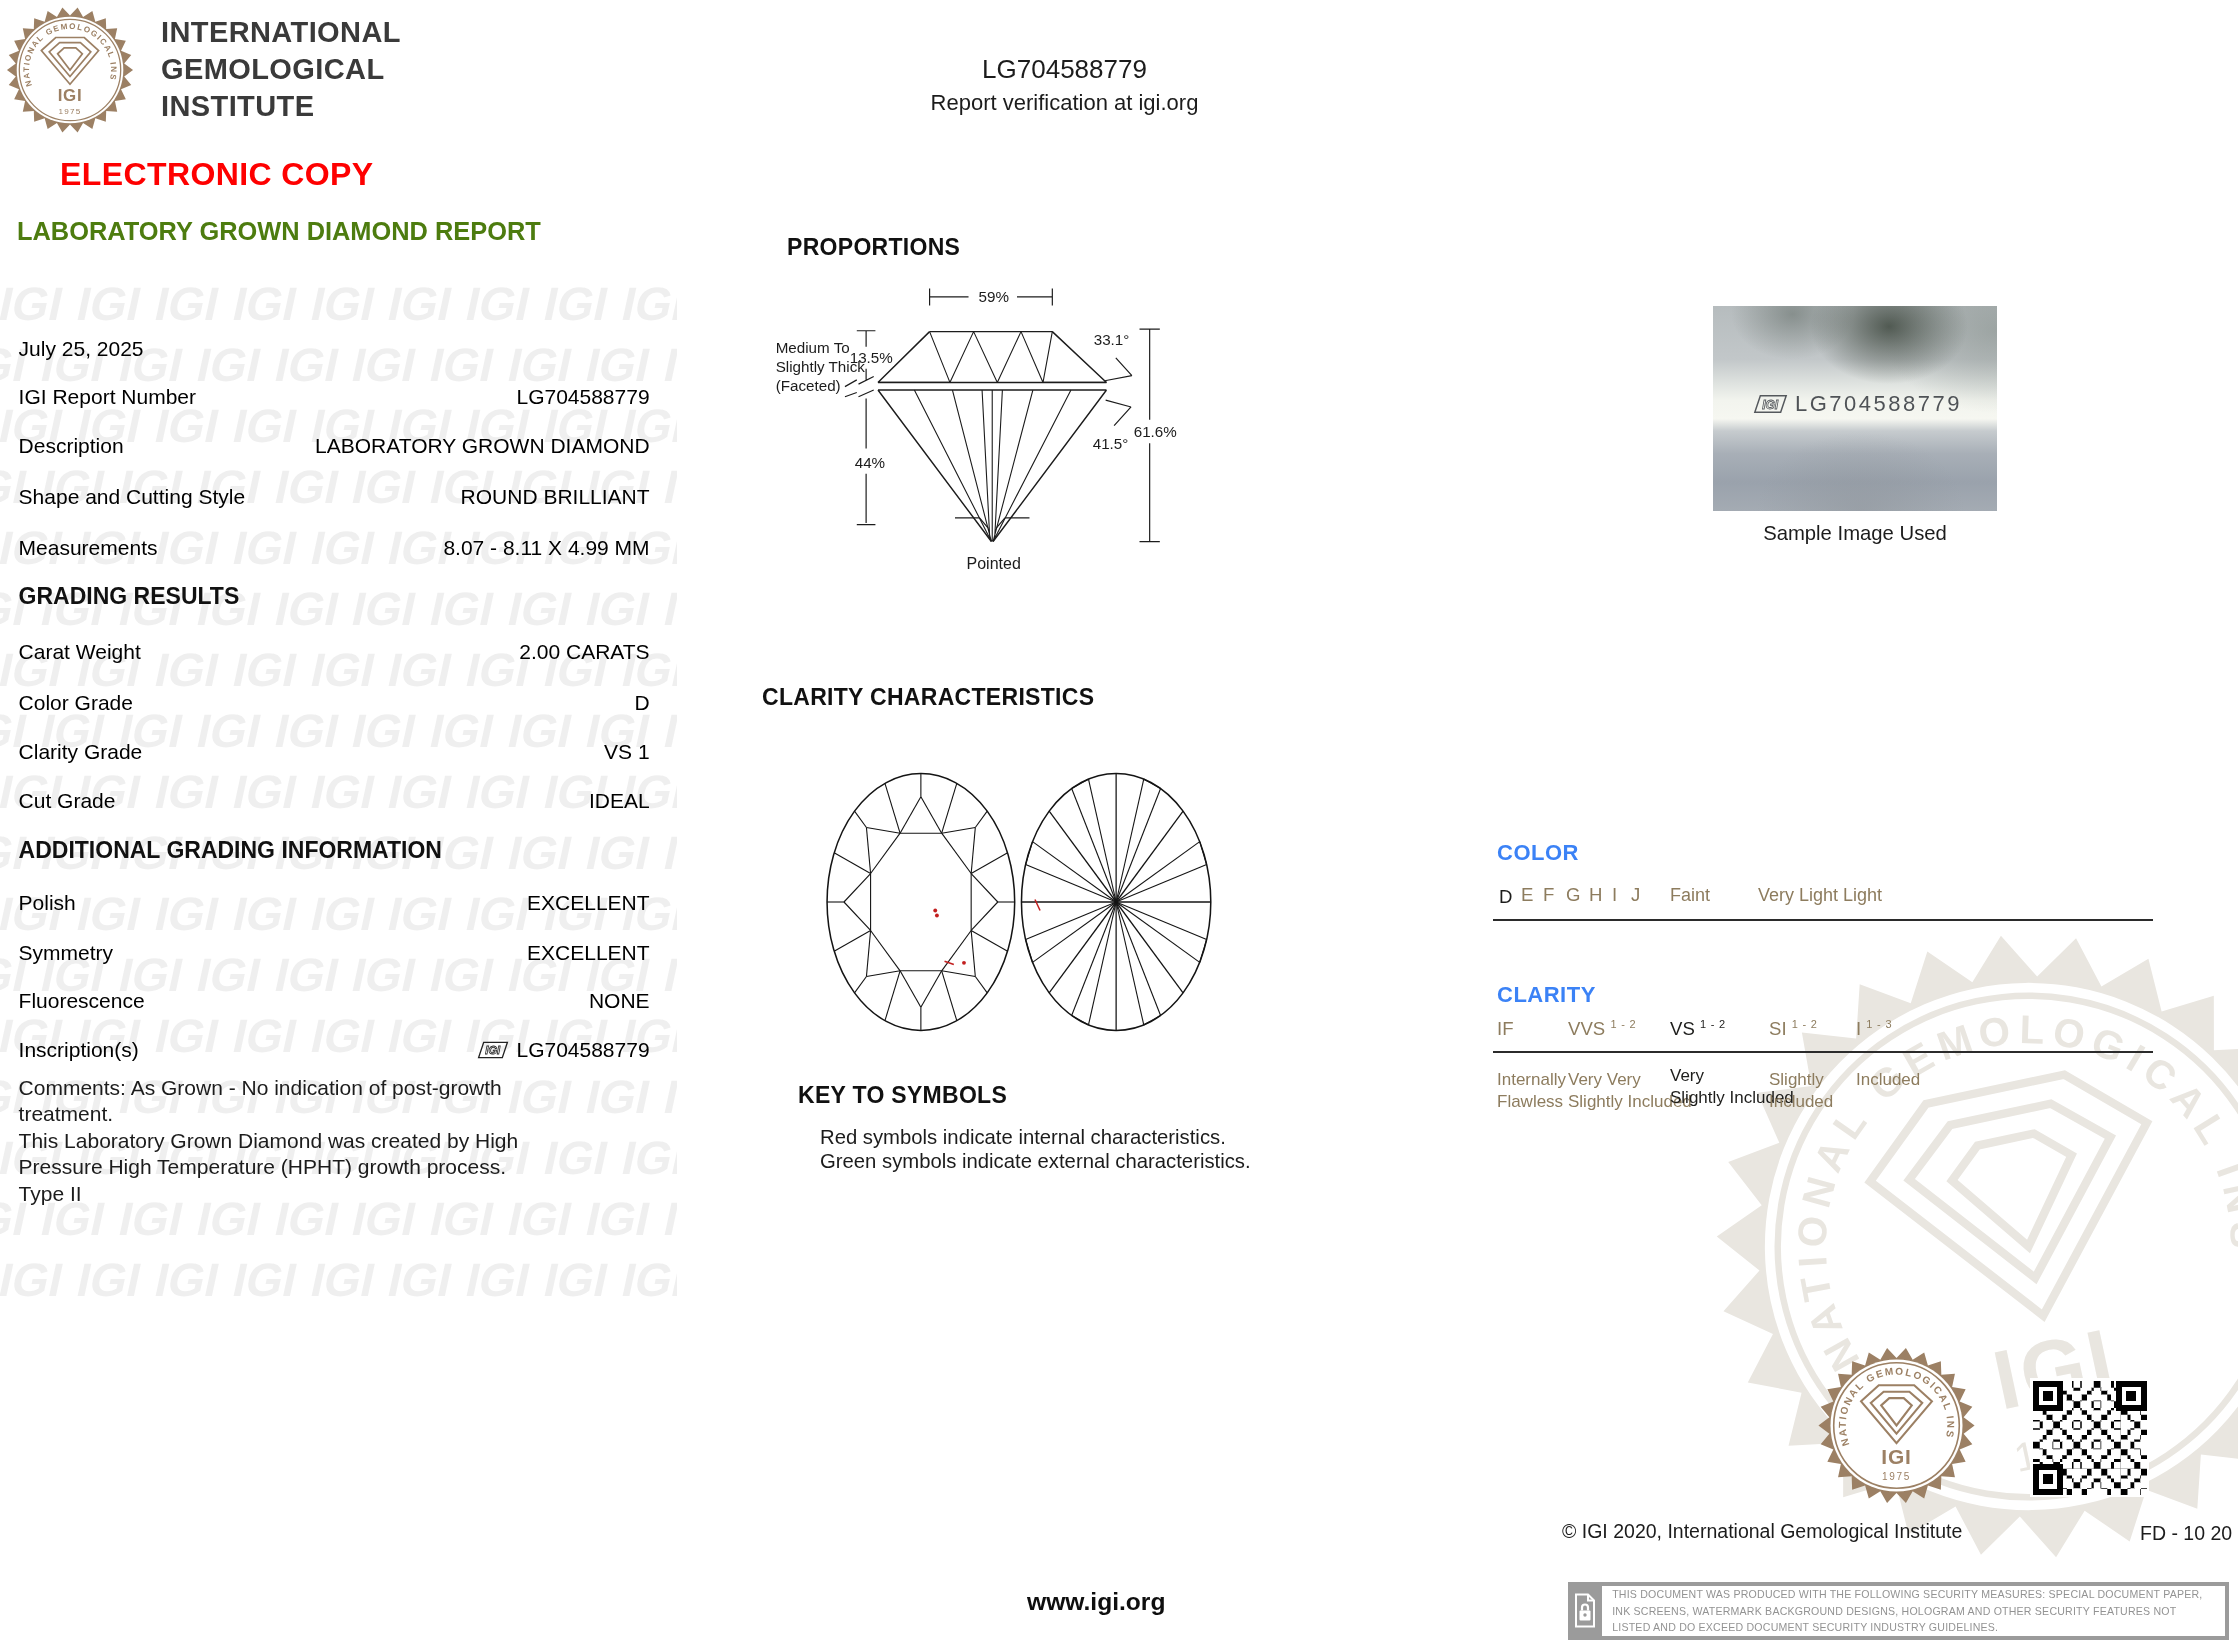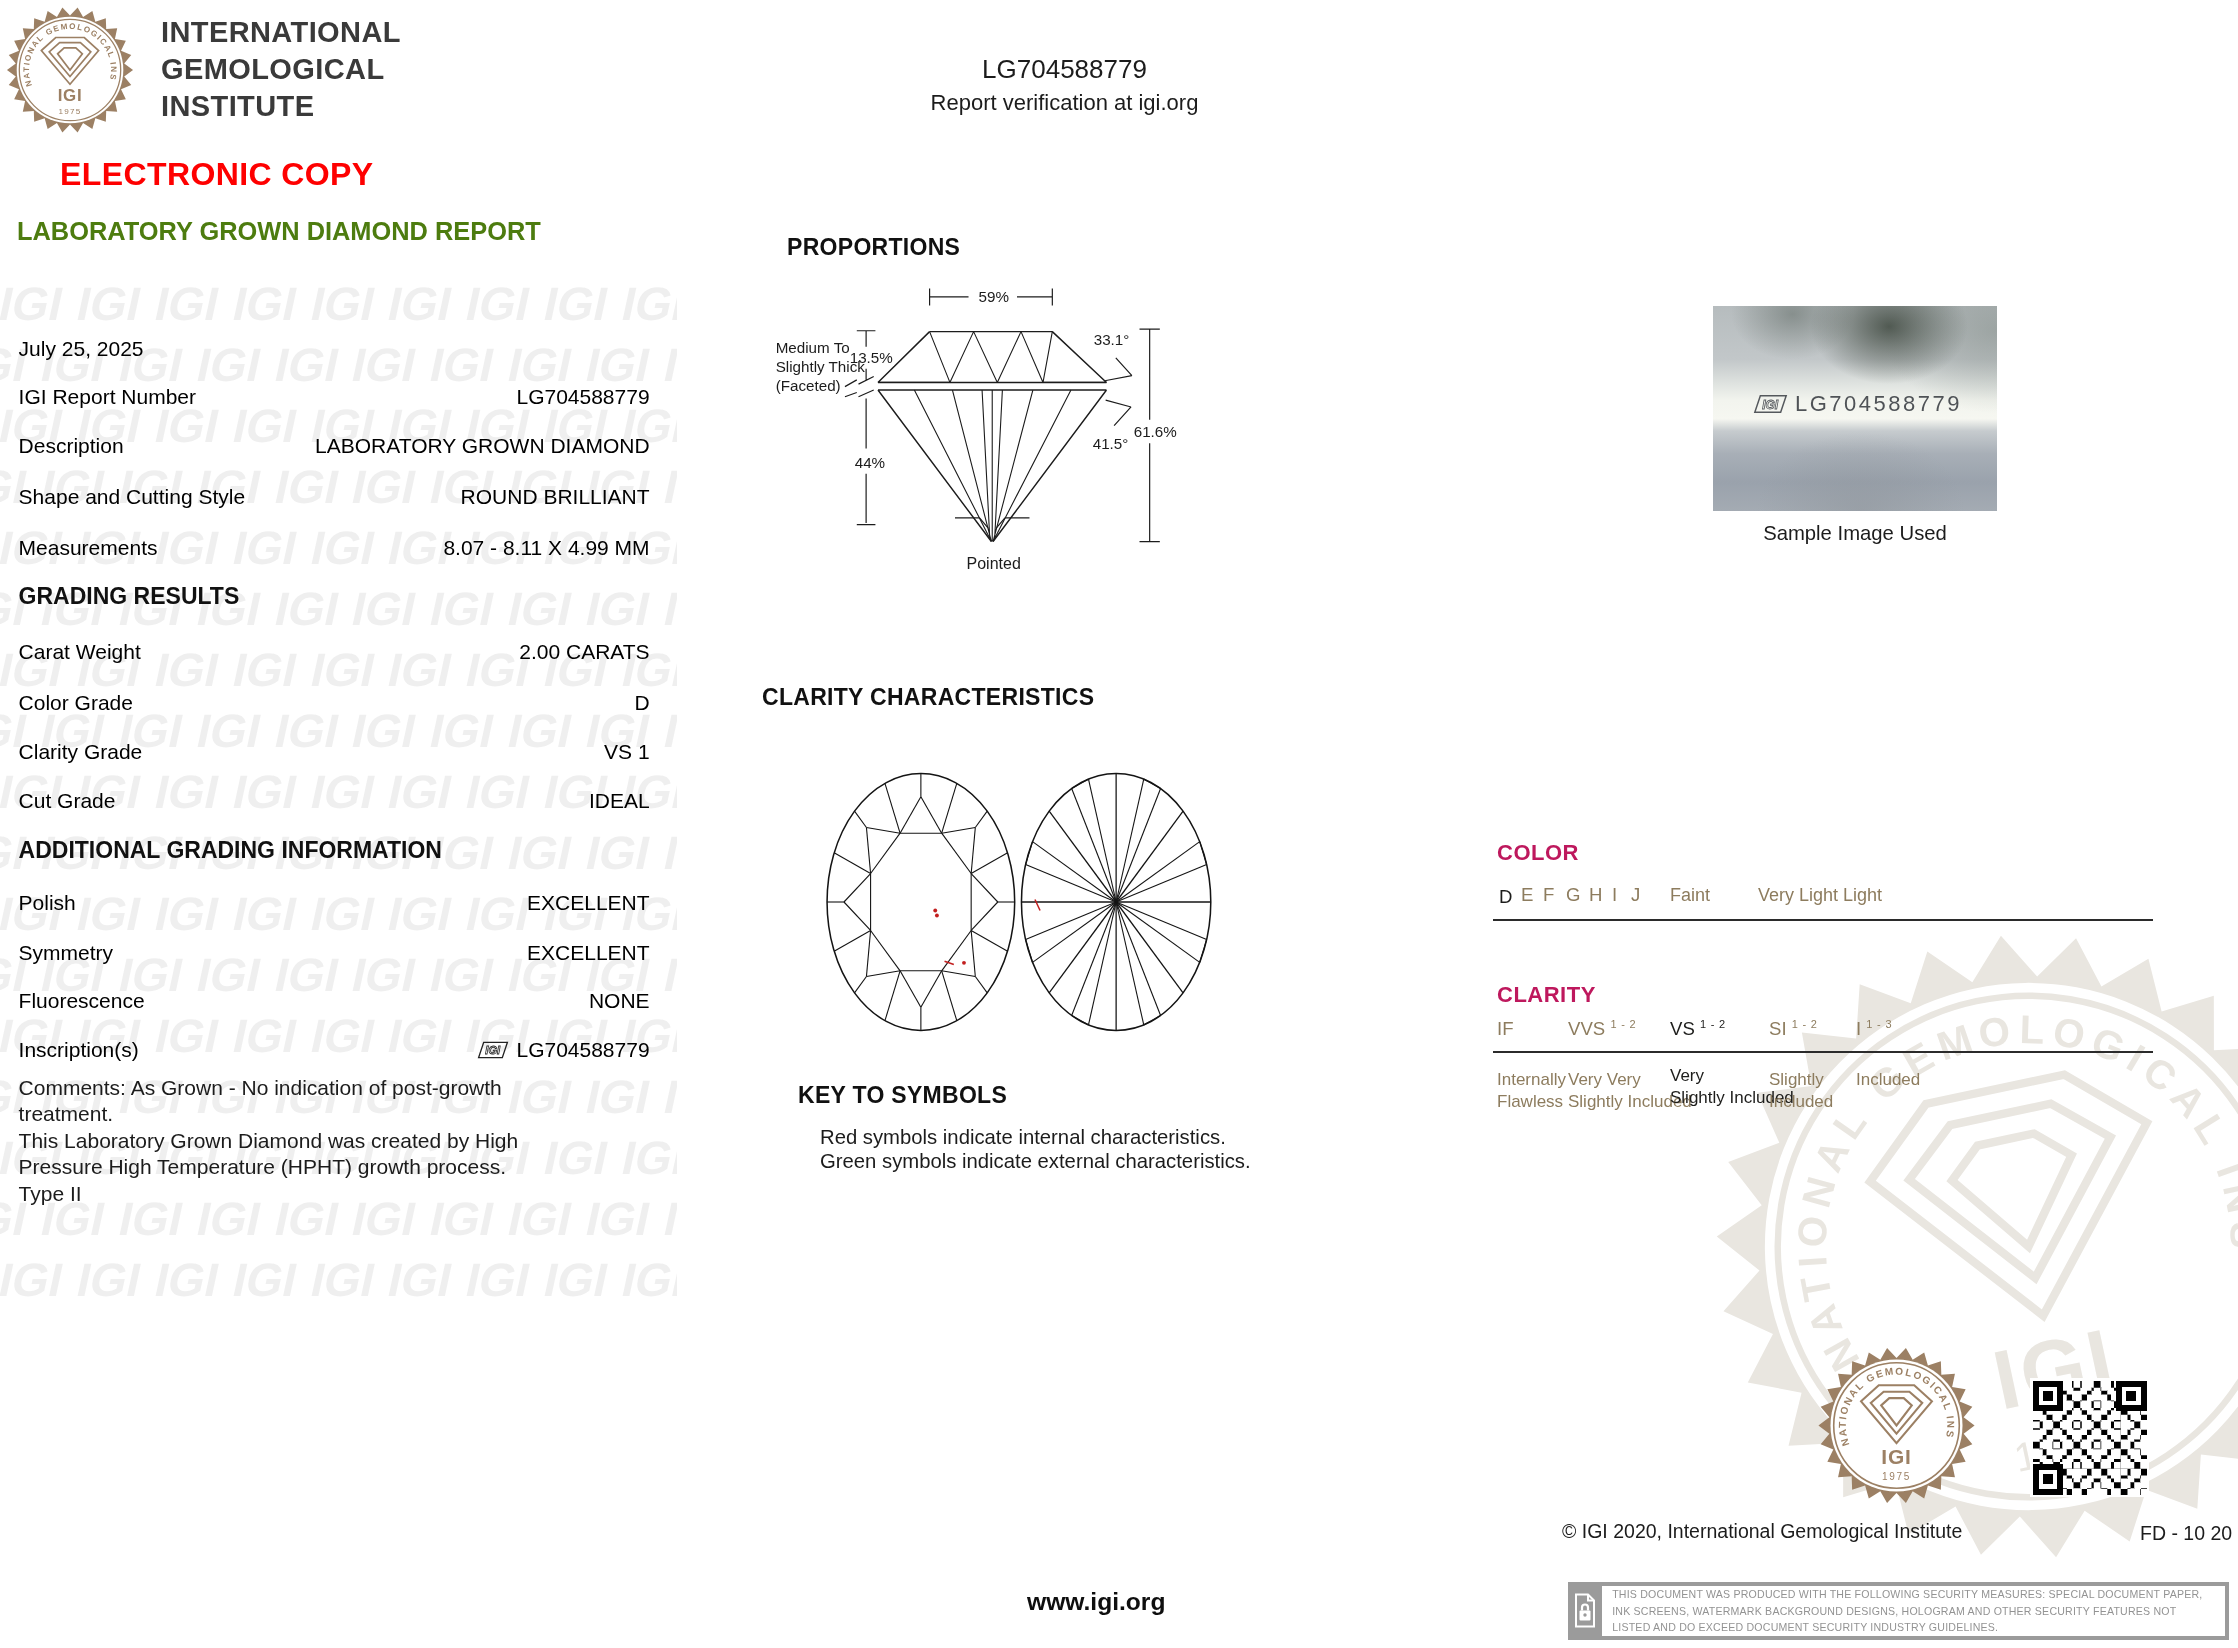--- a/index.html
+++ b/index.html
@@ -38,21 +38,21 @@
       radial-gradient(127px 93px at 62% 10%, rgba(55,65,55,.8), rgba(55,65,55,0) 62%),
       radial-gradient(102px 76px at 28% 4%, rgba(95,105,100,.55), rgba(95,105,100,0) 60%),
       radial-gradient(178px 127px at 100% 12%, rgba(125,135,130,.5), rgba(125,135,130,0) 65%),
       radial-gradient(144px 110px at 52% 100%, rgba(140,146,152,.45), rgba(140,146,152,0) 72%),
       linear-gradient(180deg,#b6bcbe 0%,#c2c7c9 26%,#dfe3e0 38%,#f2f4ee 46%,#f6f7f1 55%,#c6cbce 61%,#a8afb7 72%,#9aa2ac 86%,#a4abb3 100%);}
   #sample-insc{left:1730px;top:391px;width:254px;display:flex;align-items:center;gap:6px;justify-content:center;
                color:#33373d;opacity:.85;}
   #sample-insc .txt{font-size:22px;letter-spacing:2.5px;}
   .img-caption{font-size:20.3px;color:#1c1c1c;}
   
-  .scale-heading{position:absolute;font-size:22px;font-weight:bold;color:#be185d;letter-spacing:0.5px;}
+  .scale-heading{position:absolute;font-size:22px;font-weight:bold;color:#3b82f6;letter-spacing:0.5px;}
   .scale-letter{position:absolute;font-size:18.6px;color:#8d7c5e;}
   .scale-letter.sel{color:#1d1d1b;}
   .scale-range{position:absolute;font-size:18px;color:#8d7c5e;}
   .scale-rule{position:absolute;height:1.7px;background:#2b2b2b;}
   .cl-code{position:absolute;font-size:18.6px;color:#8d7c5e;}
   .cl-code.sel{color:#1d1d1b;}
   .cl-code sup{font-size:11px;letter-spacing:0.8px;}
   .cl-desc{position:absolute;font-size:17px;line-height:1.3;color:#8d7c5e;white-space:pre-line;}
   .cl-desc.sel{color:#1d1d1b;}
   

